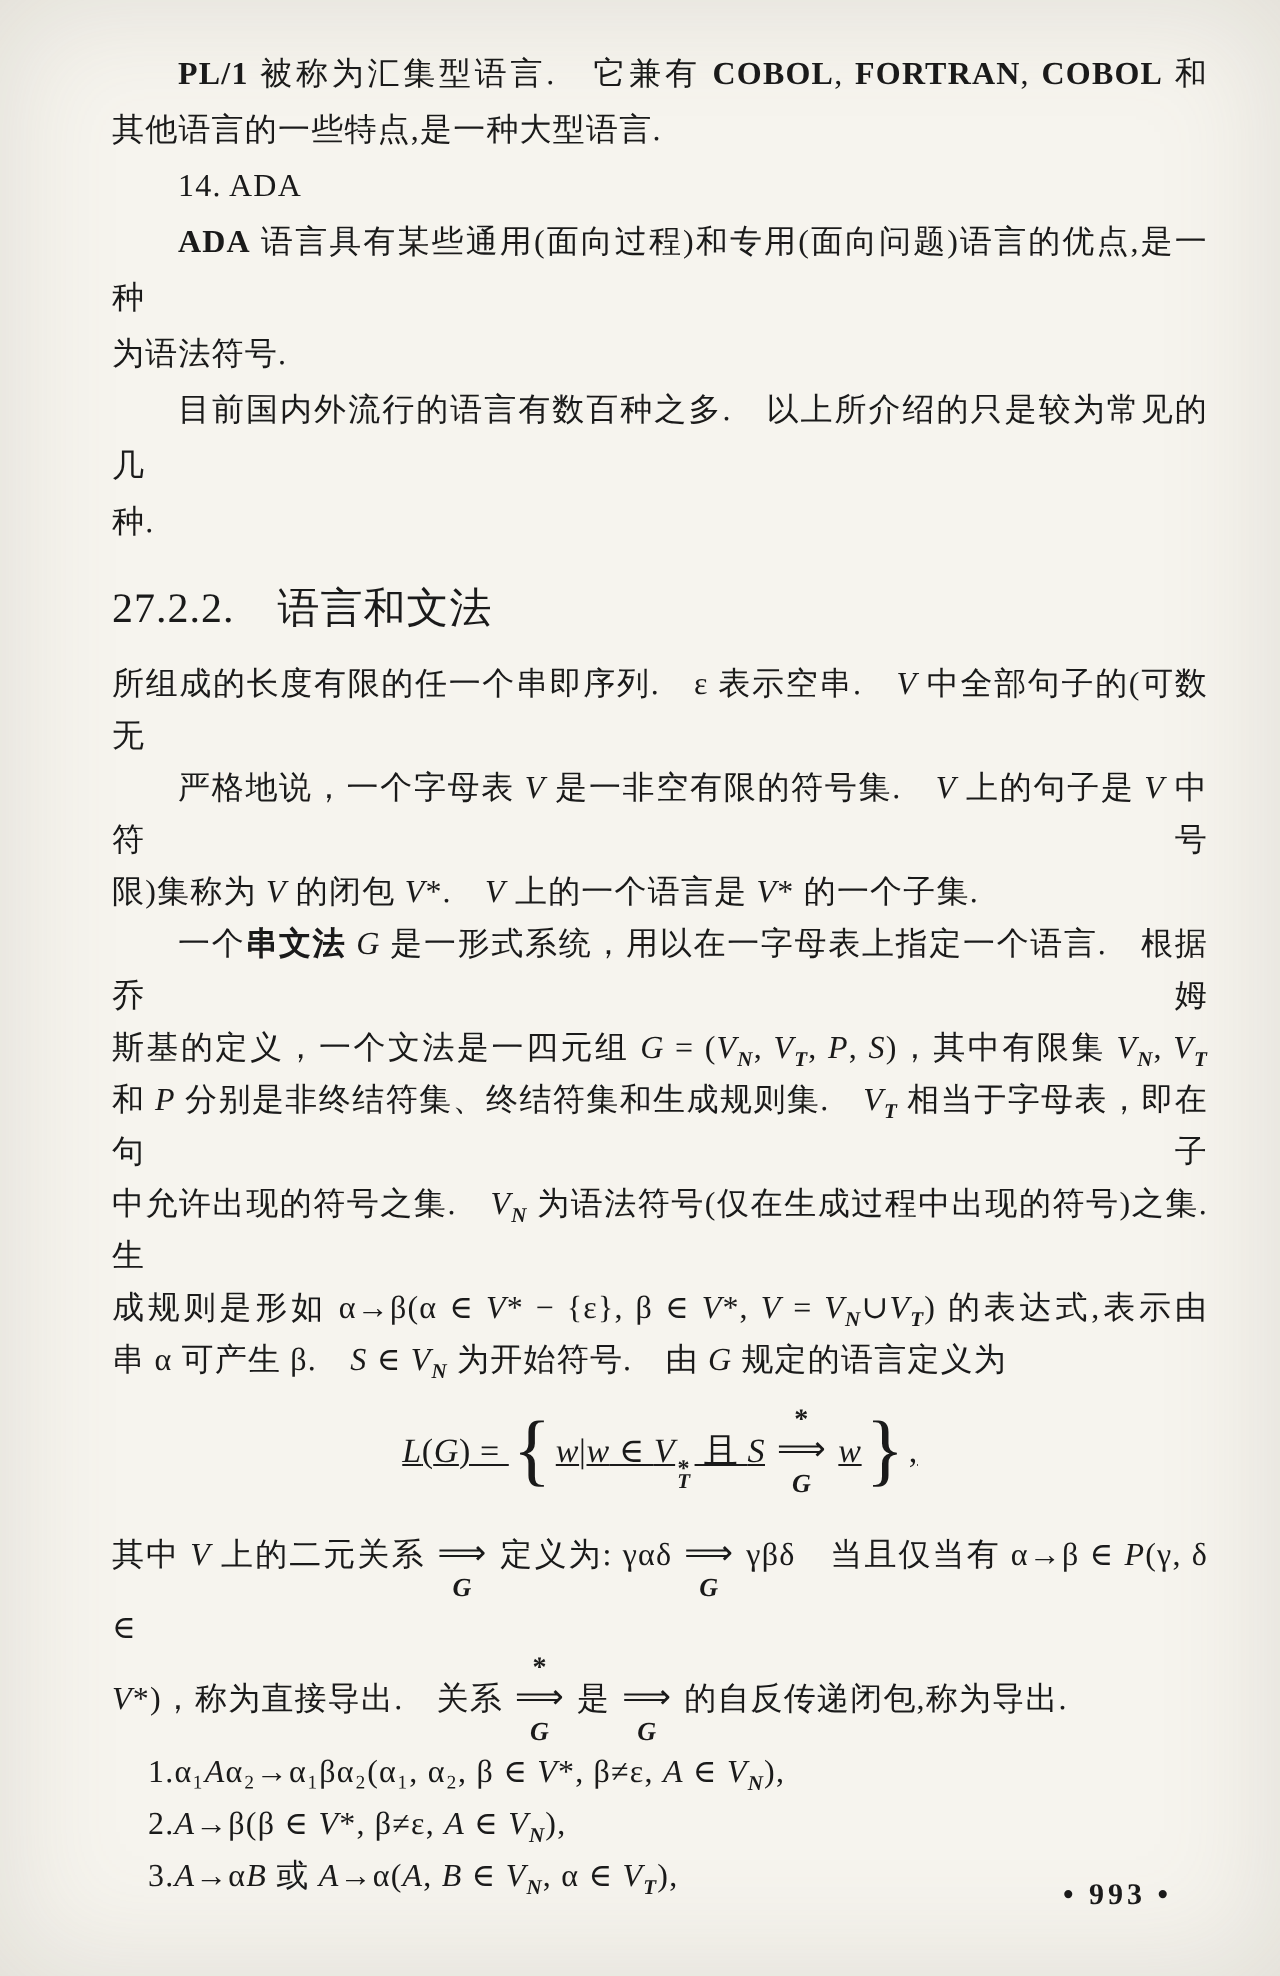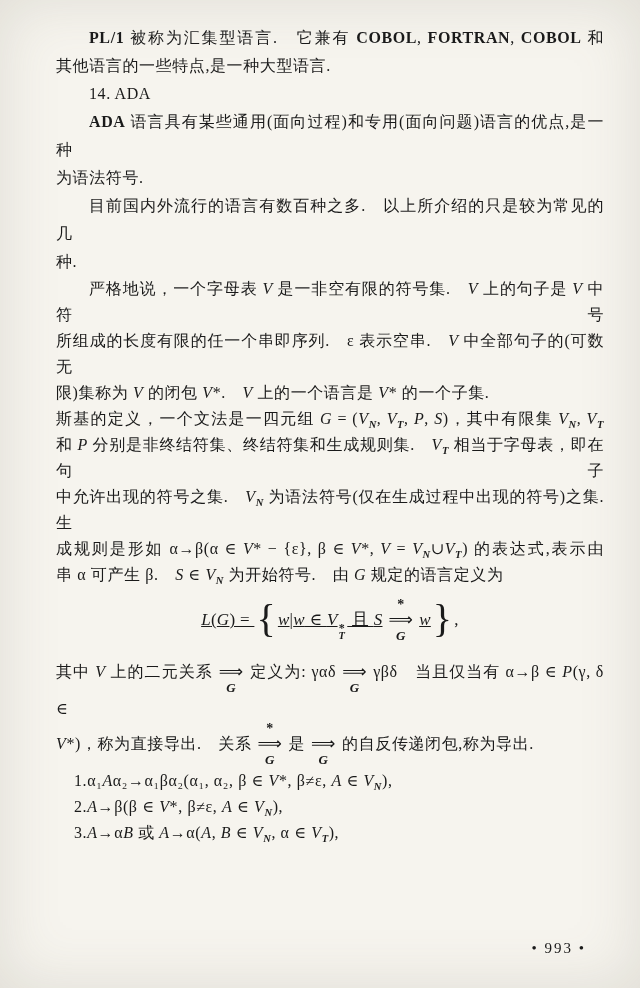--- a/index.html
+++ b/index.html
@@ -94,21 +94,21 @@
   .vstack .st-bot { font-size: 10.5px; font-weight: bold; font-style: italic; }
 
   .restrict { margin-top: 10px; }
   .rule { padding-left: 18px; }
 
   .page-number {
     position: absolute;
     right: 54px;
     top: 940px;
     font-size: 15px;
-    font-weight: normal;
+    font-weight: bold;
     letter-spacing: 2px;
   }
 </style>
 </head>
 <body>
 
 <div class="page" style="background: rgb(246, 244, 238); color: rgb(26, 26, 26);">
   <div class="content">
 
     <div>
@@ -121,28 +121,30 @@
     <div>
       <div class="line t indent fl"><span class="bold">ADA</span> 语言具有某些通用(面向过程)和专用(面向问题)语言的优点,是一种</div>
       <div class="line t">为语法符号.</div>
     </div>
 
     <div>
       <div class="line t indent fl">目前国内外流行的语言有数百种之多.　以上所介绍的只是较为常见的几</div>
       <div class="line t">种.</div>
     </div>
 
+    <h2 class="sec-heading">27.2.2.　语言和文法</h2>
 
     <div>
+      <div class="line b fl">所组成的长度有限的任一个串即序列.　ε 表示空串.　<span class="it">V</span> 中全部句子的(可数无</div>
       <div class="line b indent fl">严格地说，一个字母表 <span class="it">V</span> 是一非空有限的符号集.　<span class="it">V</span> 上的句子是 <span class="it">V</span> 中符号</div>
-      <div class="line b fl">所组成的长度有限的任一个串即序列.　ε 表示空串.　<span class="it">V</span> 中全部句子的(可数无</div>
       <div class="line b">限)集称为 <span class="it">V</span> 的闭包 <span class="it">V</span>*.　<span class="it">V</span> 上的一个语言是 <span class="it">V</span>* 的一个子集.</div>
     </div>
 
     <div>
+      <div class="line b indent fl">一个<span class="bold">串文法</span> <span class="it">G</span> 是一形式系统，用以在一字母表上指定一个语言.　根据乔姆</div>
       <div class="line b fl">斯基的定义，一个文法是一四元组 <span class="it">G</span> = (<span class="it">V</span><sub>N</sub>, <span class="it">V</span><sub>T</sub>, <span class="it">P</span>, <span class="it">S</span>)，其中有限集 <span class="it">V</span><sub>N</sub>, <span class="it">V</span><sub>T</sub></div>
       <div class="line b fl">和 <span class="it">P</span> 分别是非终结符集、终结符集和生成规则集.　<span class="it">V</span><sub>T</sub> 相当于字母表，即在句子</div>
       <div class="line b fl">中允许出现的符号之集.　<span class="it">V</span><sub>N</sub> 为语法符号(仅在生成过程中出现的符号)之集.生</div>
       <div class="line b fl">成规则是形如 α→β(α ∈ <span class="it">V</span>* − {ε}, β ∈ <span class="it">V</span>*, <span class="it">V</span> = <span class="it">V</span><sub>N</sub>∪<span class="it">V</span><sub>T</sub>) 的表达式,表示由</div>
       <div class="line b">串 α 可产生 β.　<span class="it">S</span> ∈ <span class="it">V</span><sub>N</sub> 为开始符号.　由 <span class="it">G</span> 规定的语言定义为</div>
     </div>
 
     <div class="formula"><span class="it">L</span>(<span class="it">G</span>) = <span class="brace">{</span><span class="it">w</span>|<span class="it">w</span> ∈ <span class="it">V</span><span class="vstack">
           <span class="st-top">*</span>
           <span class="st-bot">T</span>

